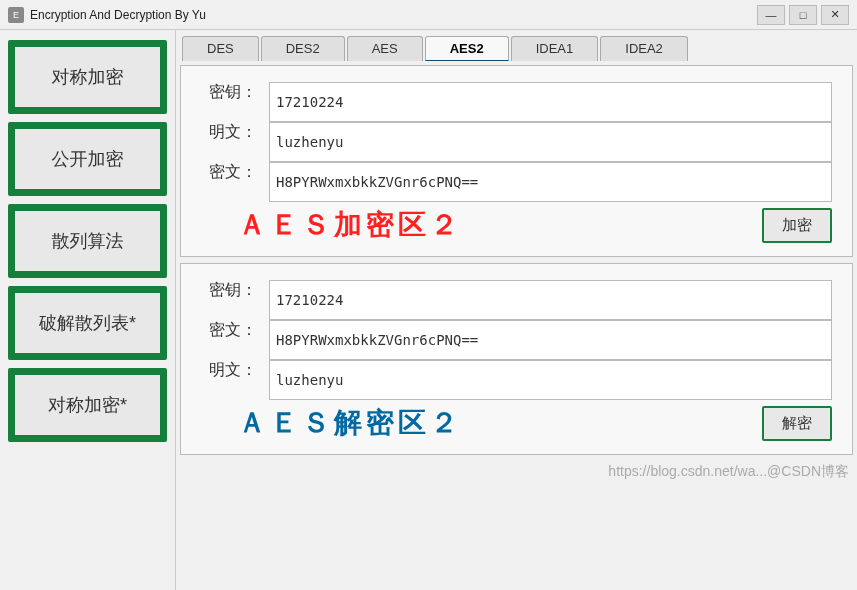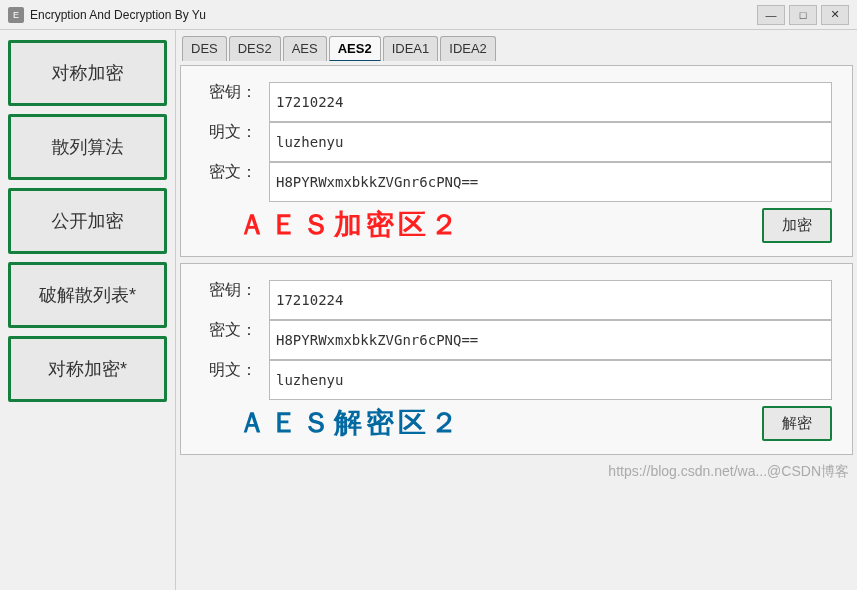--- a/index.html
+++ b/index.html
@@ -71,21 +71,21 @@
       width: 176px;
       background: #f0f0f0;
       border-right: 1px solid #ccc;
       display: flex;
       flex-direction: column;
       padding: 10px 8px;
       gap: 8px;
     }
     .sidebar-btn {
       background: #e8e8e8;
-      border: 3px solid #15803d;
+      border: 7px solid #15803d;
       padding: 18px 11px;
       text-align: center;
       font-size: 18px;
       color: #333;
       cursor: pointer;
       border-radius: 2px;
     }
 
     
     .content-area {
@@ -96,21 +96,21 @@
     }
 
     
     .tab-bar {
       display: flex;
       padding: 6px 6px 0;
       gap: 2px;
       background: #f0f0f0;
     }
     .tab {
-      padding: 4px 8px;
+      padding: 4px 24px;
       border: 1px solid #aaa;
       border-bottom: none;
       background: #e0e0e0;
       font-size: 13px;
       cursor: pointer;
       color: #333;
       border-radius: 3px 3px 0 0;
     }
     .tab.active {
       background: #f8f8f8;
@@ -209,22 +209,22 @@
     <button class="title-bar-btn">—</button>
     <button class="title-bar-btn">□</button>
     <button class="title-bar-btn close">✕</button>
   </div>
 </div>
 
 <div class="main-container">
 
   <div class="sidebar">
     <button class="sidebar-btn">对称加密</button>
+    <button class="sidebar-btn">公开加密</button>
     <button class="sidebar-btn">散列算法</button>
-    <button class="sidebar-btn">公开加密</button>
     <button class="sidebar-btn">破解散列表*</button>
     <button class="sidebar-btn">对称加密*</button>
   </div>
 
   <div class="content-area">
 
     <div class="tab-bar">
       <div class="tab">DES</div>
       <div class="tab">DES2</div>
       <div class="tab">AES</div>

